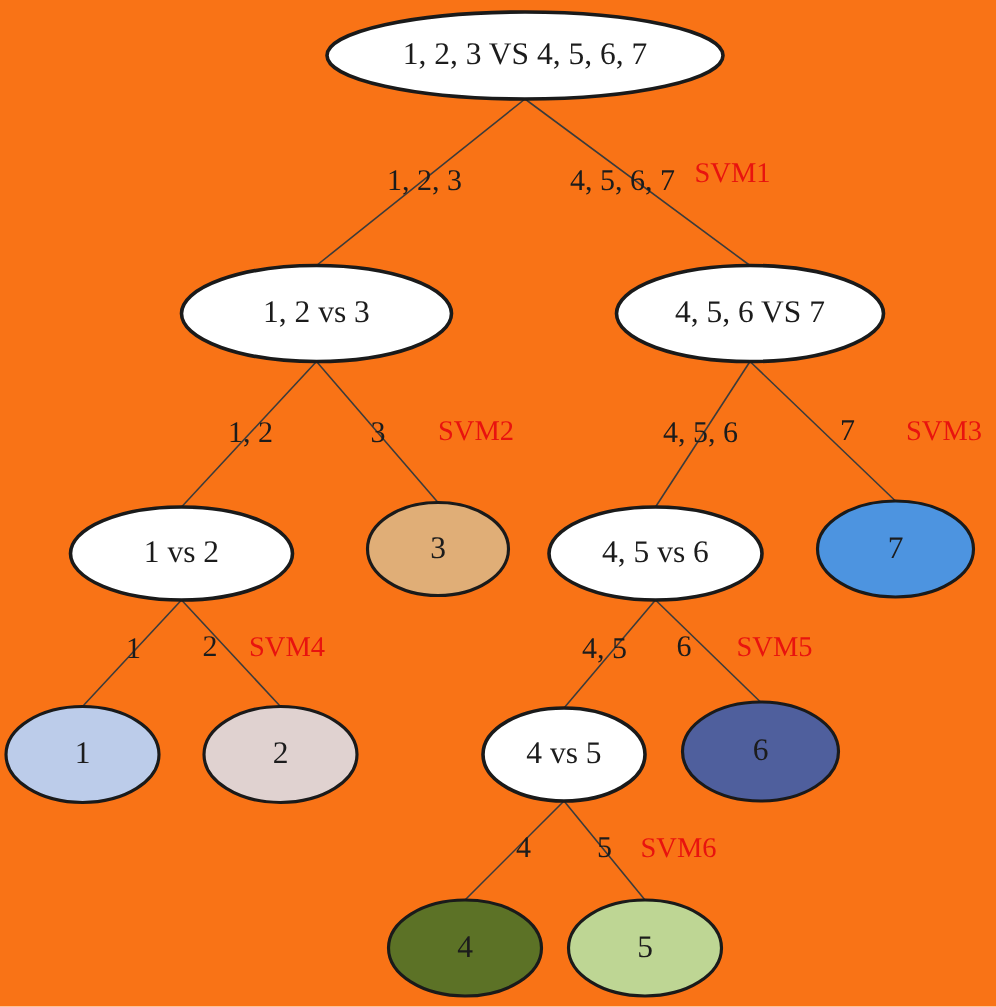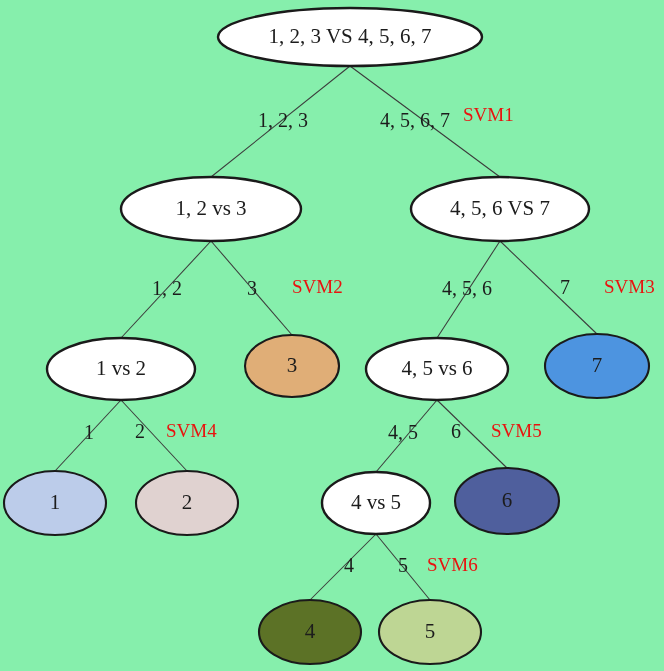--- a/index.html
+++ b/index.html
@@ -4,21 +4,21 @@
 <style>
   html, body {
     margin: 0;
     padding: 0;
     background: #ffffff;
   }
   #diagram-root {
     position: relative;
     width: 664px;
     height: 671px;
-    background: #86efac;
+    background: #f97316;
     overflow: hidden;
     font-family: "Liberation Serif", "DejaVu Serif", serif;
   }
   svg#tree-svg {
     display: block;
     width: 664px;
     height: 671px;
   }
   .node-ellipse {
     stroke: #1a1a1a;

